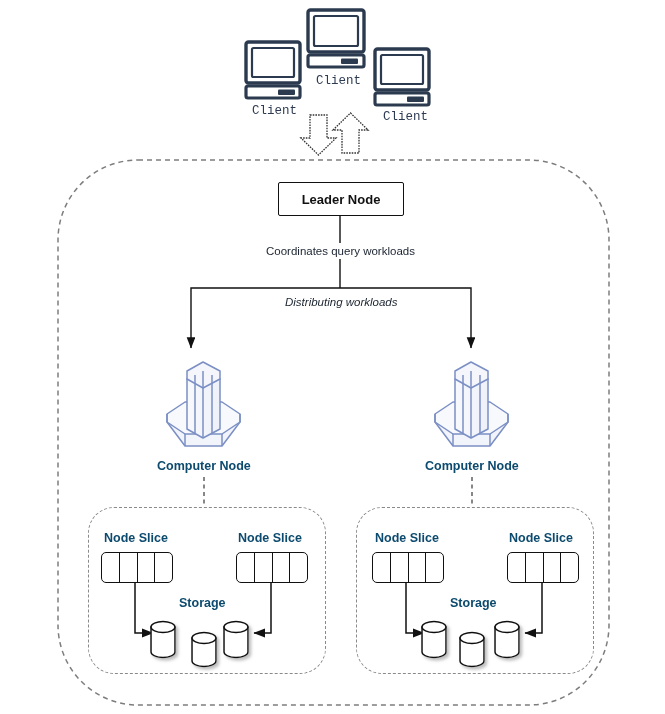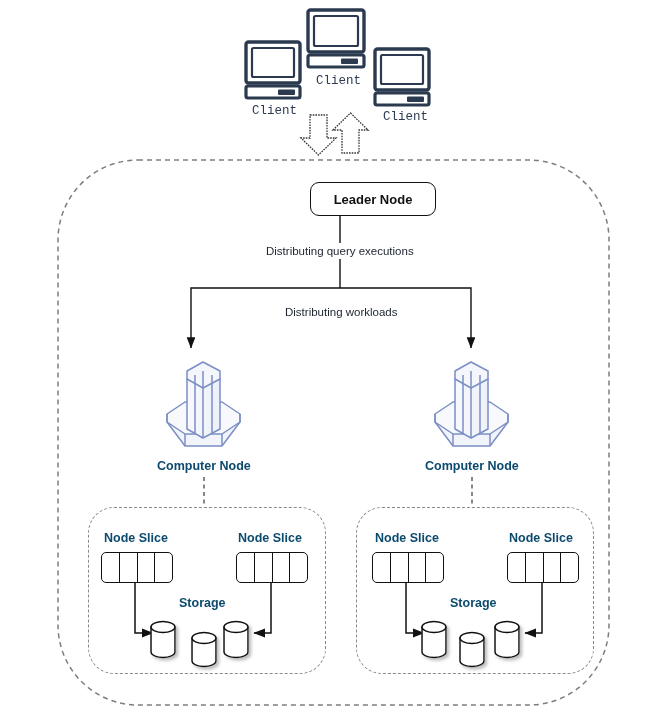--- a/index.html
+++ b/index.html
@@ -4,21 +4,21 @@
 <style>
   html,body{margin:0;padding:0;background:#ffffff;}
   body{width:665px;height:714px;position:relative;overflow:hidden;
        font-family:"Liberation Sans","DejaVu Sans",sans-serif;}
   .canvas{position:absolute;inset:0;width:665px;height:714px;}
   .lbl{position:absolute;white-space:nowrap;color:#27313f;}
   .lbl.client{font-size:12.5px;color:#2d3b52;font-family:Liberation Mono, monospace;}
   .lbl.bold{font-weight:bold;color:#0c4a6e;font-size:12.5px;}
   .lbl.plain{font-size:11.5px;color:#1b2430;}
   .leader-box{position:absolute;background:#fff;border:1.6px solid #111;
-      border-radius:9px;display:flex;align-items:center;justify-content:center;margin-left:32px;}
+      border-radius:2px;display:flex;align-items:center;justify-content:center;}
   .leader-box span{font-weight:bold;font-size:13px;color:#111;}
   .dgroup{position:absolute;border:1.5px dashed #8a8a8a;border-radius:26px;background:transparent;}
   .slice{position:absolute;border:1.5px solid #111;border-radius:5px;background:#fff;
          display:flex;}
   .slice i{flex:1;border-right:1.5px solid #111;display:block;}
   .slice i:last-child{border-right:none;}
   svg{display:block;overflow:visible;}
 </style>
 </head>
 <body>
@@ -138,22 +138,22 @@
 </svg>
 
 <div class="lbl client" style="left:252px;top:104px;">Client</div>
 <div class="lbl client" style="left:316px;top:74px;">Client</div>
 <div class="lbl client" style="left:383px;top:110px;">Client</div>
 
 <div class="leader-box" style="left:278px;top:182px;width:124px;height:32px;">
   <span>Leader Node</span>
 </div>
 
-<div class="lbl plain" style="left:266px;top:245px;">Distributing query executions</div>
-<div class="lbl plain" style="left:285px;top:306px;">Distributing workloads</div>
+<div class="lbl plain" style="left:266px;top:245px;">Coordinates query workloads</div>
+<div class="lbl plain" style="left:285px;top:296px;font-style:italic;">Distributing workloads</div>
 
 <div class="lbl bold" style="left:157px;top:459px;">Computer Node</div>
 <div class="lbl bold" style="left:425px;top:459px;">Computer Node</div>
 
 <div class="dgroup" style="left:88px;top:507px;width:236px;height:165px;"></div>
 
 <div class="lbl bold" style="left:104px;top:531px;">Node Slice</div>
 <div class="slice" style="left:101px;top:552px;width:70px;height:29px;">
   <i></i>
   <i></i>

